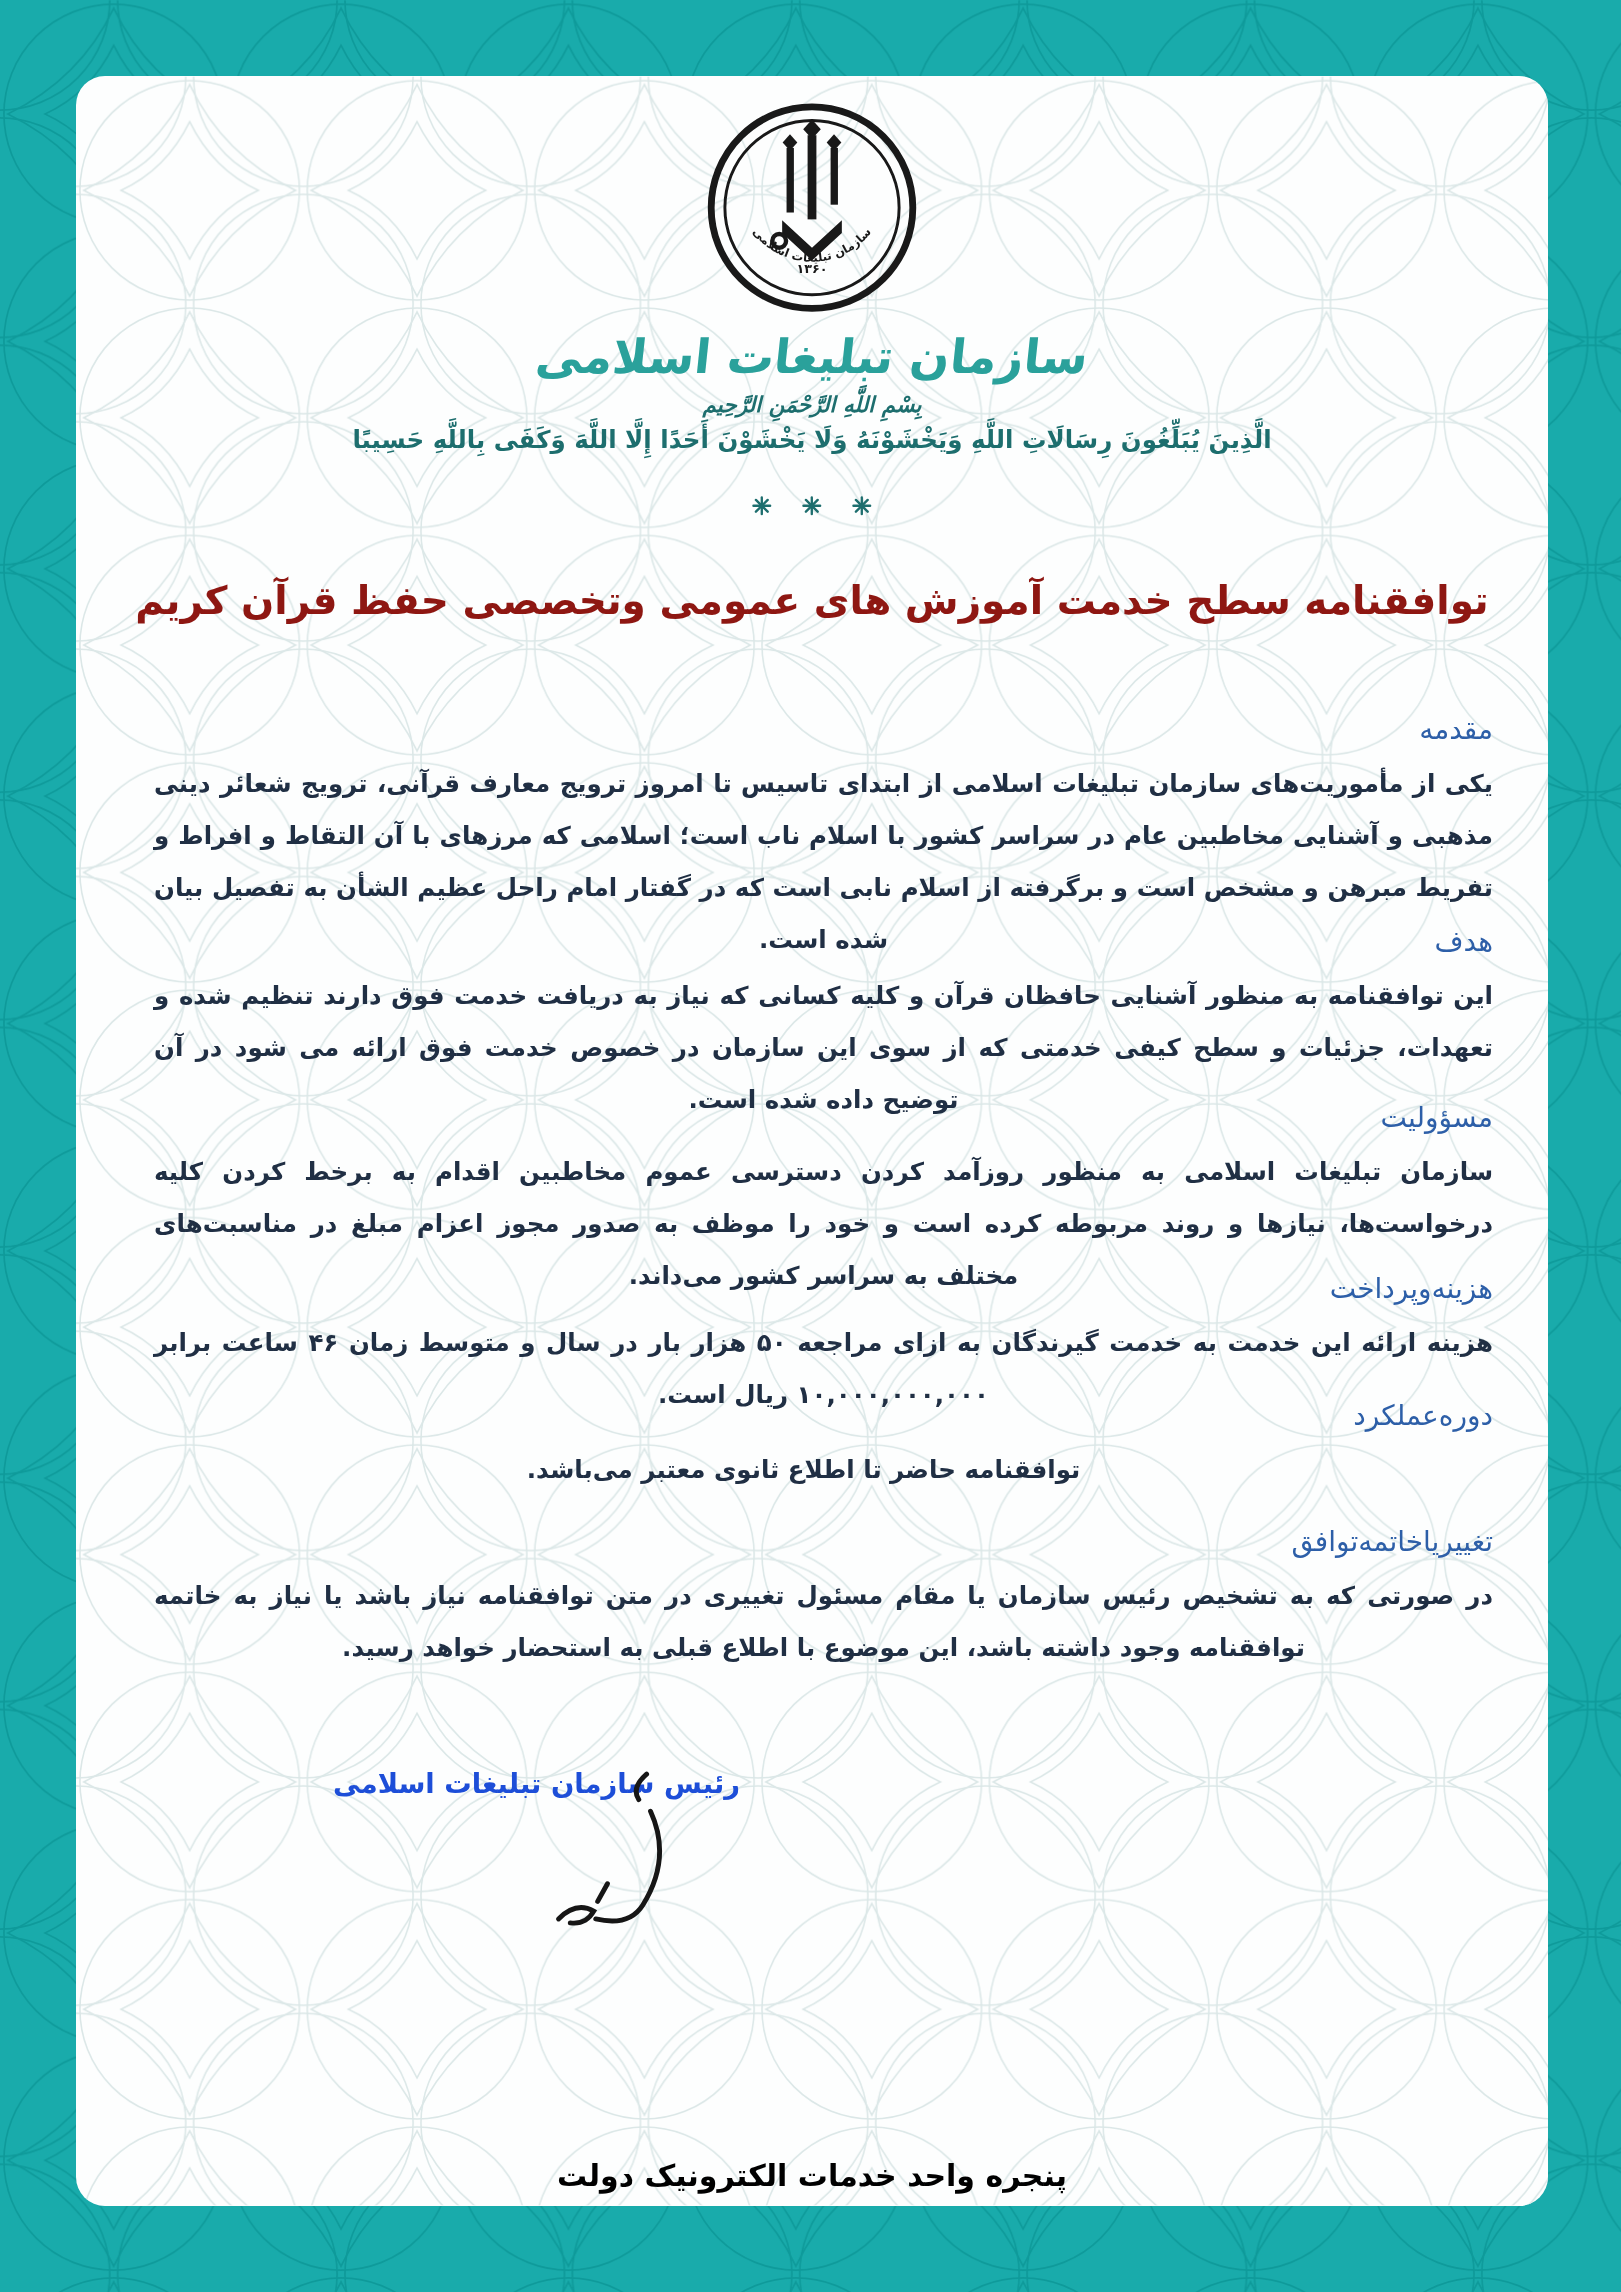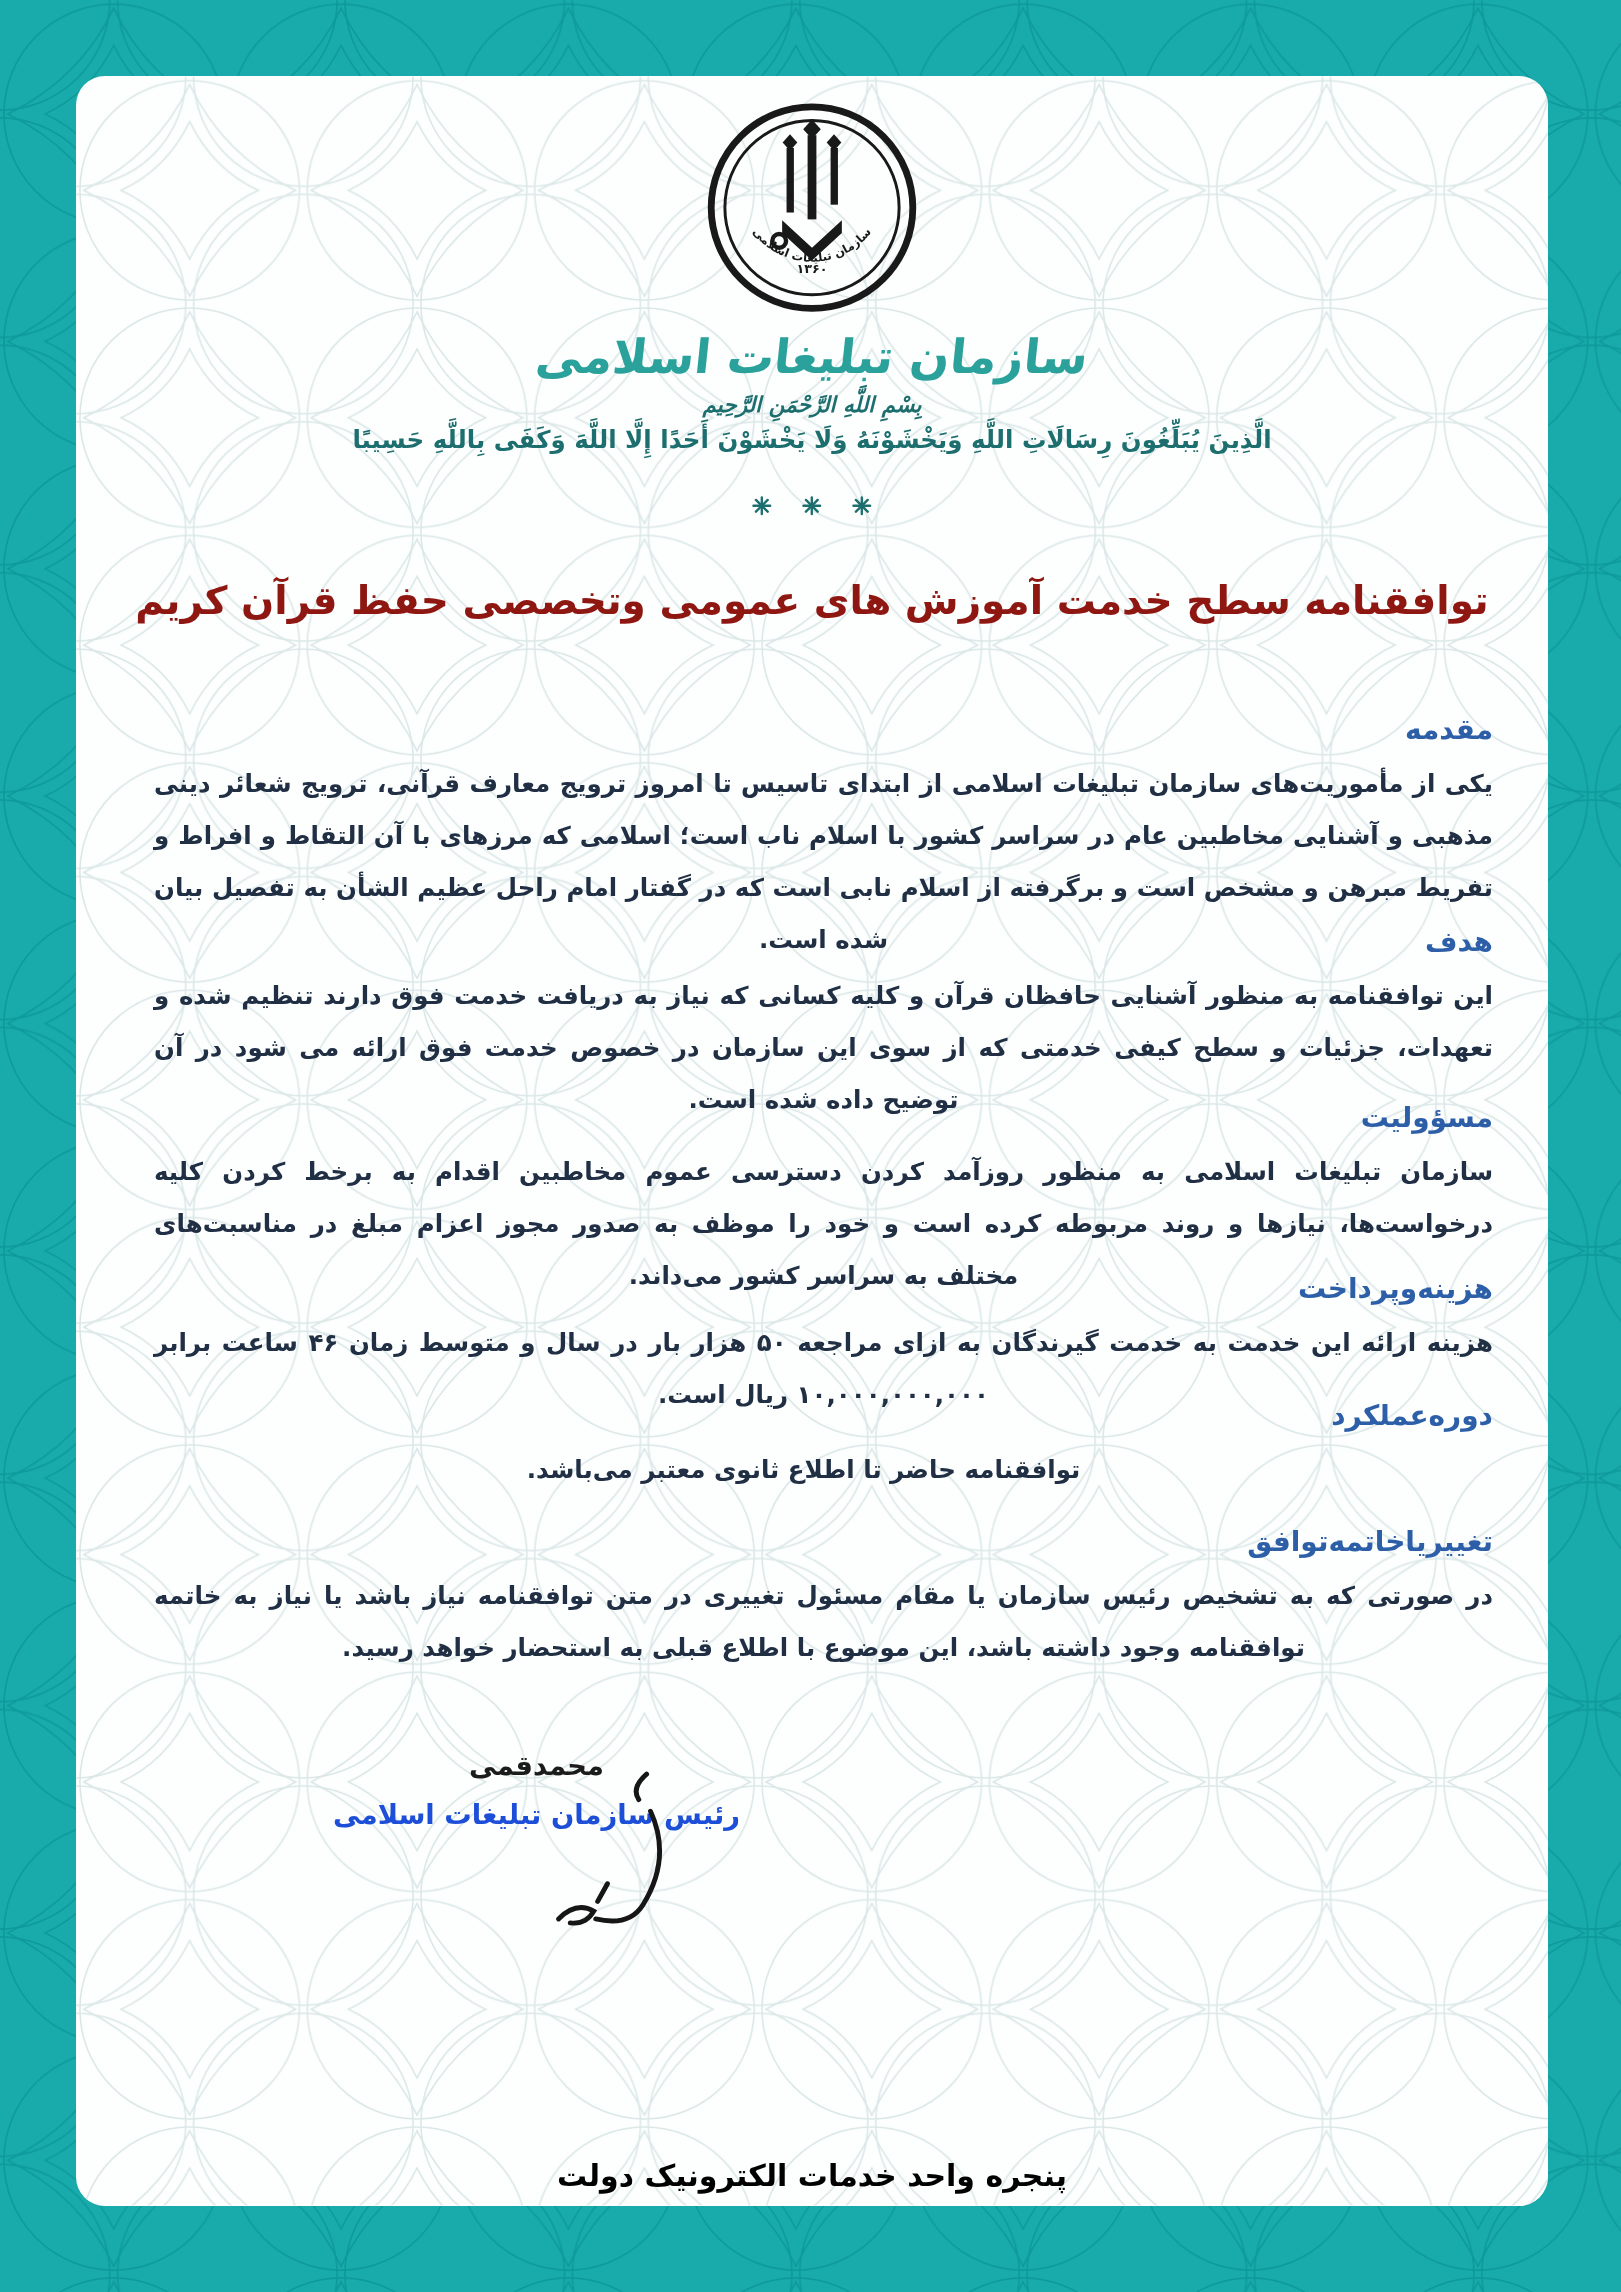--- a/index.html
+++ b/index.html
@@ -43,21 +43,21 @@
   }
   .separator .ast { display:inline-block; margin:0 12.7px; vertical-align:middle; }
 
   .doc-title {
     position:absolute; top:502px; width:100%; text-align:center;
     font-size:39px; font-weight:bold; color:#8e1712;
   }
 
   .section { position:absolute; width:100%; padding:0 55px 0 49px; }
   .section .sec-heading {
-    font-size:28px; font-weight:bold; color:#2d5fa8; margin-bottom:11.8px;
+    font-size:28px; font-weight:normal; color:#2d5fa8; margin-bottom:11.8px;
   }
   .section .sec-body {
     font-size:24.5px; font-weight:bold; color:#202f44;
     line-height:52px; text-align:justify; text-align-last:center;margin-left:29px;
   }
   .s0 { top:637px; }
   .s1 { top:849px; }
   .s2 { top:1025px; }
   .s3 { top:1196px; }
   .s4 { top:1323px;padding-left:9px; }
@@ -200,21 +200,20 @@
     <div class="section s4">
       <div class="sec-heading">دوره‌عملکرد</div>
       <div class="sec-body">توافقنامه حاضر تا اطلاع ثانوی معتبر می‌باشد.</div>
     </div>
     <div class="section s5">
       <div class="sec-heading">تغییریاخاتمه‌توافق</div>
       <div class="sec-body">در صورتی که به تشخیص رئیس سازمان یا مقام مسئول تغییری در متن توافقنامه نیاز باشد یا نیاز به خاتمه توافقنامه وجود داشته باشد، این موضوع با اطلاع قبلی به استحضار خواهد رسید.</div>
     </div>
 
     <div class="signature">
-      <div class="sig-name">محمدقمی</div>
       <div class="sig-role">رئیس سازمان تبلیغات اسلامی</div>
     </div>
     <div class="scribble">
       <svg width="137" height="167" viewBox="0 0 140 170">
         <g fill="none" stroke="#161616" stroke-width="5" stroke-linecap="round">
           <path d="M112,10 q-16,14 -8,26"></path>
           <path d="M116,48 q22,48 -8,96 q-14,22 -48,14"></path>
           <path d="M22,158 q18,-18 36,-8 q-8,14 -24,12"></path>
           <path d="M72,122 l-10,18"></path>
         </g>

